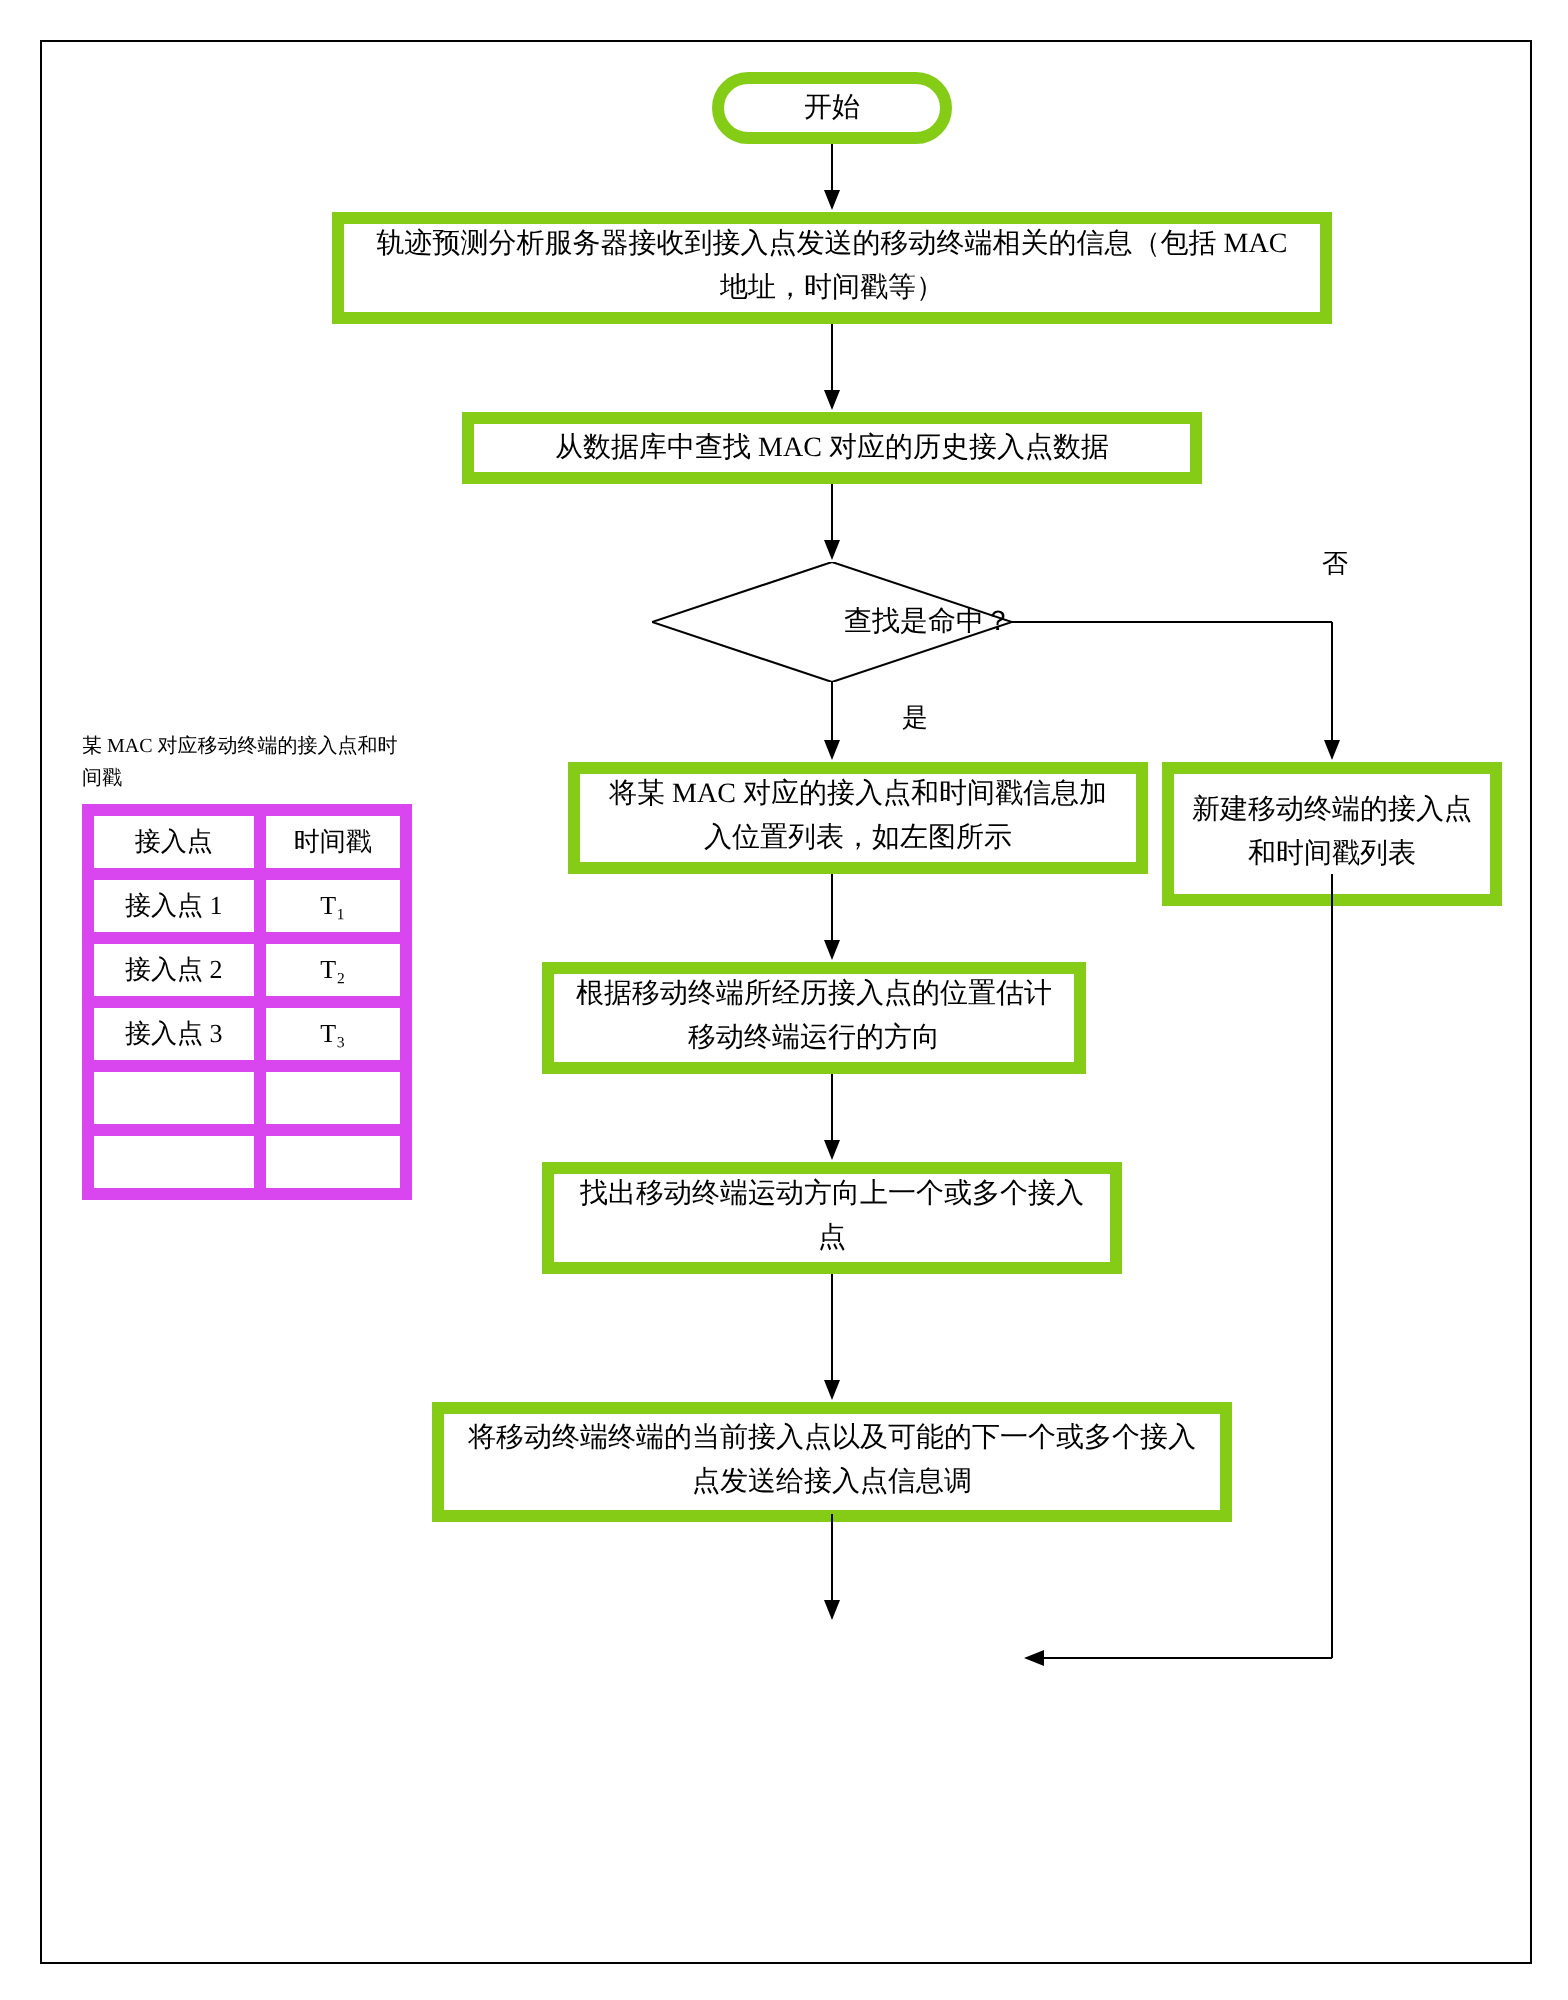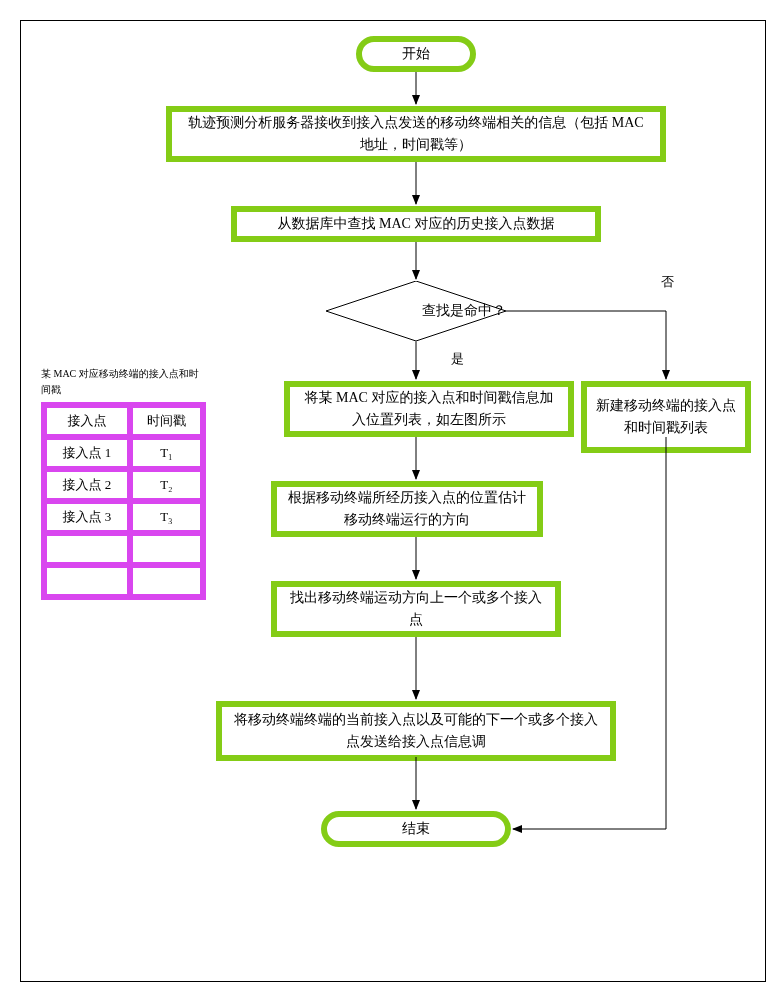--- a/index.html
+++ b/index.html
@@ -124,23 +124,20 @@
   </div>
 
   <div class="box" style="left:250px; top:560px; width:290px; height:56px; line-height:1.6;">
     <span>找出移动终端运动方向上一个或多个接入点</span>
   </div>
 
   <div class="box" style="left:195px; top:680px; width:400px; height:60px; line-height:1.6;">
     <span>将移动终端终端的当前接入点以及可能的下一个或多个接入点发送给接入点信息调</span>
   </div>
 
-  <div class="box rounded" style="left:300px; top:790px; width:190px; height:36px;">
-    <span>结束</span>
-  </div>
 
   <svg style="position:absolute; left:0; top:0; width:744px; height:960px; pointer-events:none;">
     <defs>
       <marker id="arrowhead" markerWidth="10" markerHeight="8" refX="9" refY="4" orient="auto">
         <polygon points="0 0, 10 4, 0 8" fill="black"></polygon>
       </marker>
     </defs>
 
     <line x1="395" y1="51" x2="395" y2="83" stroke="black" stroke-width="1" marker-end="url(#arrowhead)"></line>
 

